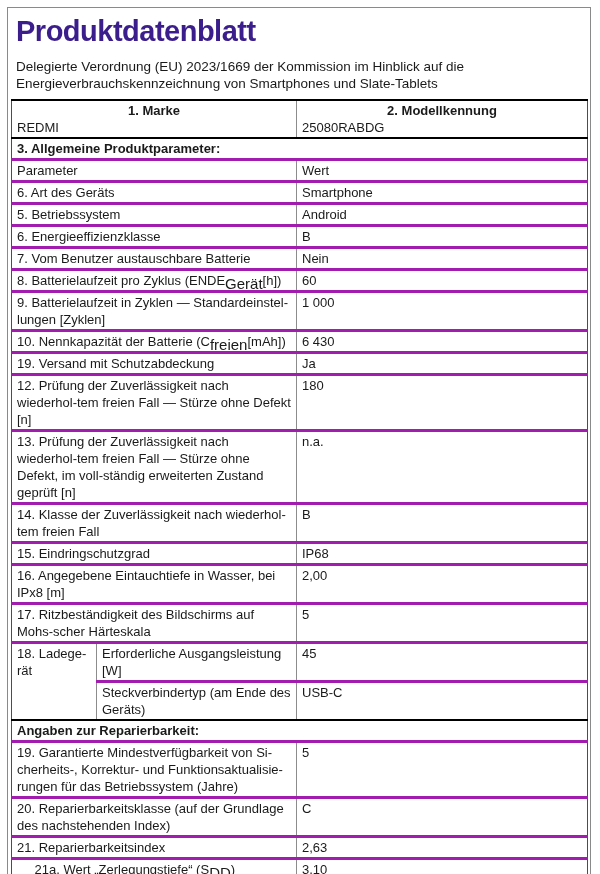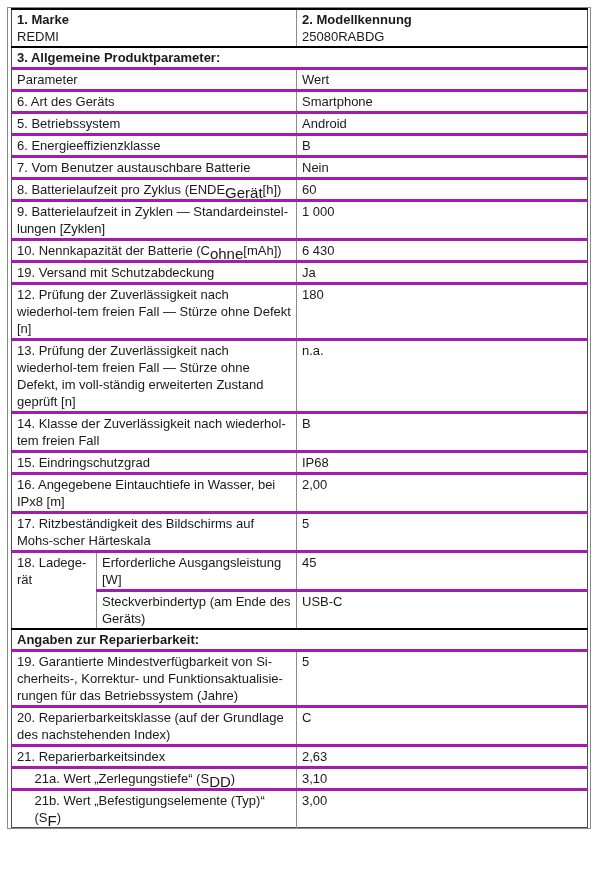--- a/index.html
+++ b/index.html
@@ -47,27 +47,31 @@
   table.product-table { border: 1px solid #4d4d4d; border-top: 2px solid #000; }
   tbody.bm td { border-top: none; }
   td.val, td.mid { border-left: 1px solid #8c8c8c; }
   td.val { padding-left: 7px; }
   tr.section td {
     border-top: 2px solid #000;
     font-weight: bold;
     margin-top: 44px;
   }
   td.spacer { border-top: none; padding: 0; }
-  .bm-label { font-weight: bold; }
+  .bm-label { font-weight: bold; text-align: center; }
   sub { font-size: 15px; line-height: 0; }
 </style>
 </head>
 <body>
 
 <div class="page">
+  <div class="doc-header">
+    <div class="doc-title" style="color: rgb(59, 30, 140);">Produktdatenblatt</div>
+    <div class="doc-subtitle">Delegierte Verordnung (EU) 2023/1669 der Kommission im Hinblick auf die Energieverbrauchskennzeichnung von Smartphones und Slate-Tablets</div>
+  </div>
 
   <table class="product-table">
     <colgroup>
       <col style="width:18px">
         <col style="width:67px">
         <col style="width:200px">
         <col style="width:291px">
     </colgroup>
     <tbody class="bm">
       <tr>
@@ -107,21 +111,21 @@
         </tr>
         <tr>
           <td colspan="3">8. Batterielaufzeit pro Zyklus (ENDE<sub>Gerät</sub>[h])</td>
           <td class="val">60</td>
         </tr>
         <tr>
           <td colspan="3">9. Batterielaufzeit in Zyklen — Standardeinstel-lungen [Zyklen]</td>
           <td class="val">1 000</td>
         </tr>
         <tr>
-          <td colspan="3">10. Nennkapazität der Batterie (C<sub>ohne</sub>[mAh])</td>
+          <td colspan="3">10. Nennkapazität der Batterie (C<sub>freien</sub>[mAh])</td>
           <td class="val">6 430</td>
         </tr>
         <tr>
           <td colspan="3">19. Versand mit Schutzabdeckung</td>
           <td class="val">Ja</td>
         </tr>
         <tr>
           <td colspan="3">12. Prüfung der Zuverlässigkeit nach wiederhol-tem freien Fall — Stürze ohne Defekt [n]</td>
           <td class="val">180</td>
         </tr>

